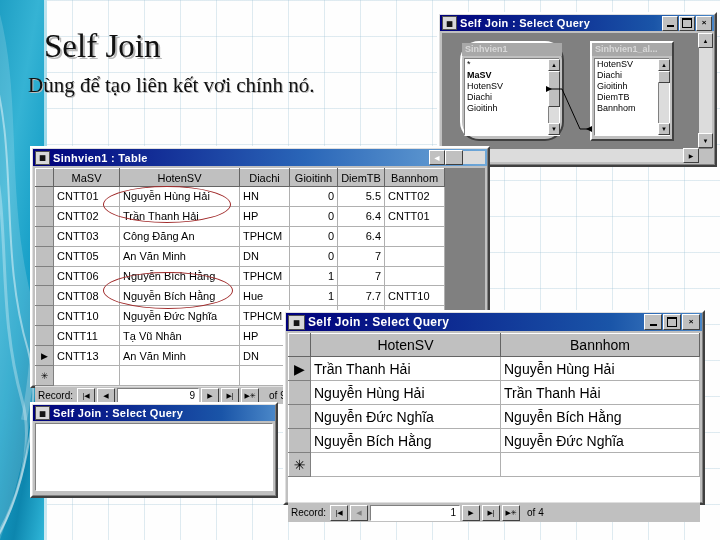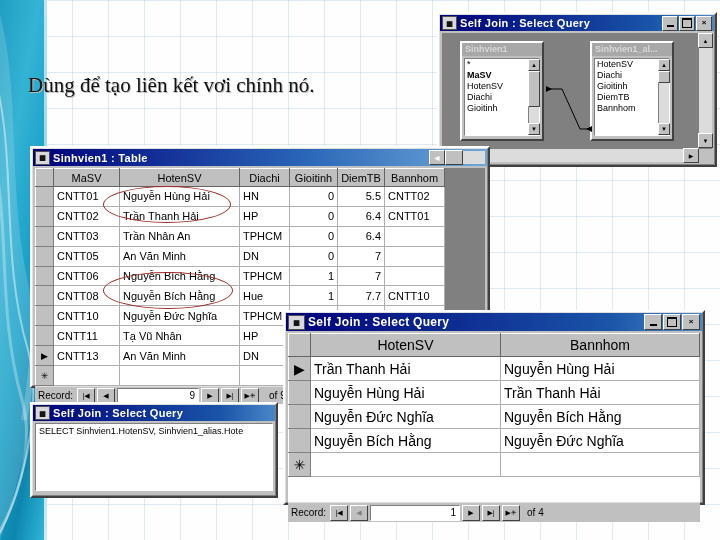--- a/index.html
+++ b/index.html
@@ -212,20 +212,21 @@
       <svg width="56" height="540" viewBox="0 0 56 540">
         <path d="M2,0 C30,90 10,190 38,300 C54,360 30,470 6,540 L0,540 L0,0 Z" fill="rgba(255,255,255,.16)"></path>
         <path d="M-4,60 C26,150 4,250 34,350 C50,410 26,500 2,540" stroke="rgba(255,255,255,.45)" stroke-width="2" fill="none"></path>
         <path d="M-8,130 C20,210 0,300 28,400 C42,450 20,510 0,540" stroke="rgba(255,255,255,.30)" stroke-width="3" fill="none"></path>
         <path d="M56,180 C36,250 48,330 30,420" stroke="rgba(255,255,255,.22)" stroke-width="6" fill="none"></path>
       </svg>
     </div>
   </div>
   <div id="band-edge"></div>
 
+  <div id="title">Self Join</div>
   <div id="subtitle">Dùng để tạo liên kết vơi chính nó.</div>
 
   <div id="footer">
     <div>Trung tâm máy tính, Trường Đại học Công</div>
     <div>nghệ, ĐHQGHN</div>
   </div>
 
   <div class="win" style="left:437px;top:12px;width:280px;height:155px;">
     <div class="win-inner">
       <div class="titlebar">
@@ -239,21 +240,21 @@
               <i class="gl-max"></i>
             </span>
           <span class="tb-btn">×</span>
         </span>
       </div>
 
       <div style="position:absolute;left:2px;top:18px;right:2px;bottom:2px;display:flex;flex-direction:column;">
         <div style="flex:1 1 auto;display:flex;">
           <div class="qcanvas" style="position:relative;flex:1 1 auto;">
 
-            <div class="fieldlist" style="left:18px;top:8px;width:84px;height:100px;">
+            <div class="fieldlist" style="left:18px;top:8px;width:104px;height:100px;border-radius:19px;">
               <div class="fl-head">Sinhvien1</div>
               <div class="fl-body">
                 <div class="fl-items">
                   <div>*</div>
                   <div class="bold">MaSV</div>
                   <div>HotenSV</div>
                   <div>Diachi</div>
                   <div>Gioitinh</div>
                 </div>
                 <div class="sb-v" style="width:11px;">
@@ -359,21 +360,21 @@
                   <td>CNTT02</td>
                   <td>Trần Thanh Hải</td>
                   <td>HP</td>
                   <td class="num">0</td>
                   <td class="num">6.4</td>
                   <td>CNTT01</td>
                 </tr>
                 <tr>
                   <td class="sel"></td>
                   <td>CNTT03</td>
-                  <td>Trần Nhân An</td>
+                  <td>Công Đăng An</td>
                   <td>TPHCM</td>
                   <td class="num">0</td>
                   <td class="num">6.4</td>
                   <td></td>
                 </tr>
                 <tr>
                   <td class="sel"></td>
                   <td>CNTT05</td>
                   <td>An Văn Minh</td>
                   <td>DN</td>
@@ -456,21 +457,20 @@
   <div class="ellipse" style="left:103px;top:186px;width:126px;height:35px;"></div>
   <div class="ellipse" style="left:103px;top:272px;width:128px;height:35px;"></div>
 
   <div class="win" style="left:30px;top:402px;width:248px;height:96px;">
     <div class="win-inner">
       <div class="titlebar">
         <span class="tb-icon">▦</span>
         <span class="tb-title">Self Join : Select Query</span>
       </div>
       <div class="sqlbody">
-        <div>SELECT Sinhvien1.HotenSV, Sinhvien1_alias.Hote</div>
       </div>
     </div>
   </div>
 
   <div class="win" style="left:283px;top:310px;width:422px;height:195px;">
     <div class="win-inner">
       <div class="titlebar" style="height:18px;font-size:12px;">
         <span class="tb-icon" style="width:15px;height:13px;">▦</span>
         <span class="tb-title">Self Join : Select Query</span>
         <span class="tb-btns">

